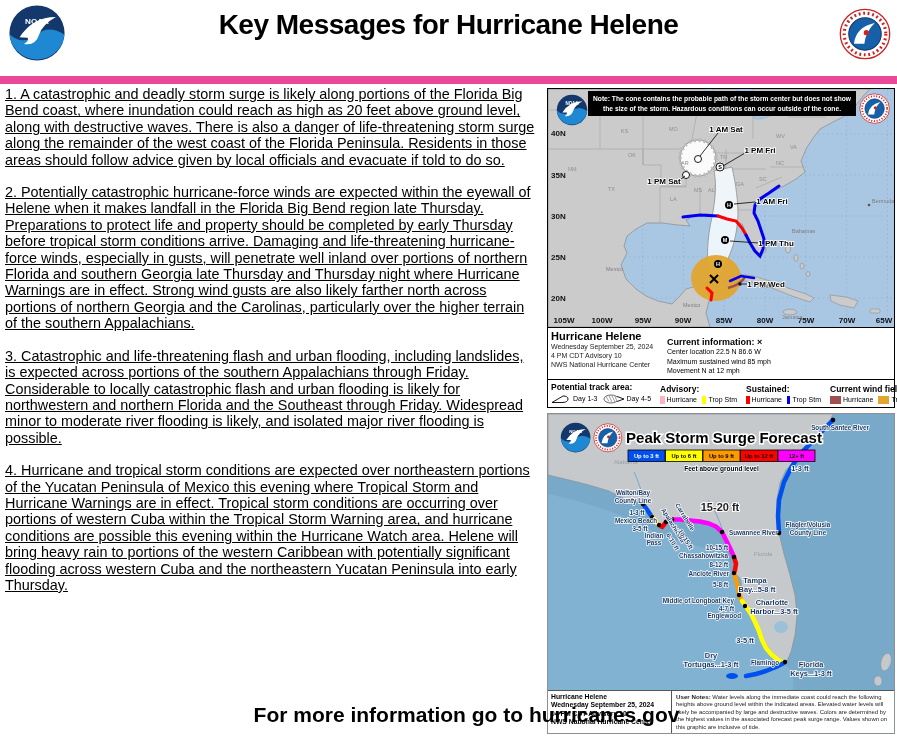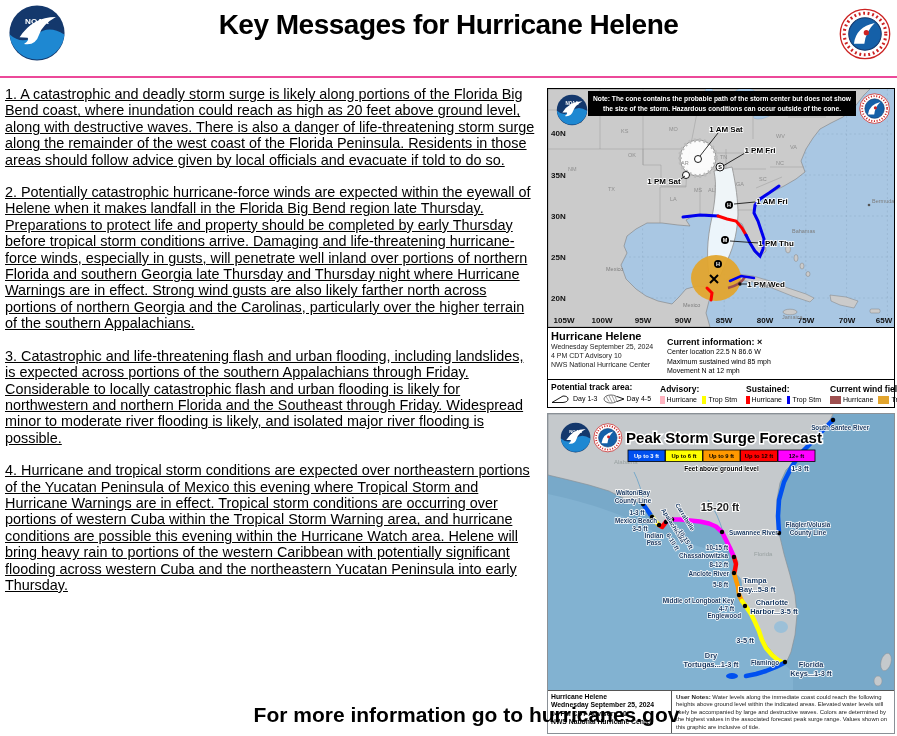--- a/index.html
+++ b/index.html
@@ -1,17 +1,17 @@
 <!DOCTYPE html>
 <html><head>
 <meta charset="utf-8">
 <style>
   html,body{margin:0;padding:0;background:#fff;}
   body{width:897px;height:736px;position:relative;font-family:"Liberation Sans",sans-serif;color:#000;overflow:hidden;}
-  .header{position:absolute;top:0;left:0;width:897px;height:76px;border-bottom:2px solid #ec4899;background:#fff;}
+  .header{position:absolute;top:0;left:0;width:897px;height:76px;border-bottom:8px solid #ec4899;background:#fff;}
   .page-title{text-align:center;font-weight:bold;font-size:28px;margin:0;padding-top:9px;letter-spacing:-0.5px;}
   .page-subtitle{text-align:center;font-weight:bold;font-size:21px;margin:0;}
   .logo{position:absolute;}
   .logo-left{left:8px;top:4px;}
   .logo-right{right:6px;top:8px;}
   .messages{position:absolute;left:5px;top:86px;width:531px;font-size:14.4px;line-height:16.4px;}
   .messages p{margin:0 0 16px 0;text-decoration:underline;}
   .maps{position:absolute;left:547px;top:88px;width:348px;}
   .cone{border:1px solid #000;width:346px;background:#fff;}
   .cone svg{display:block;}

